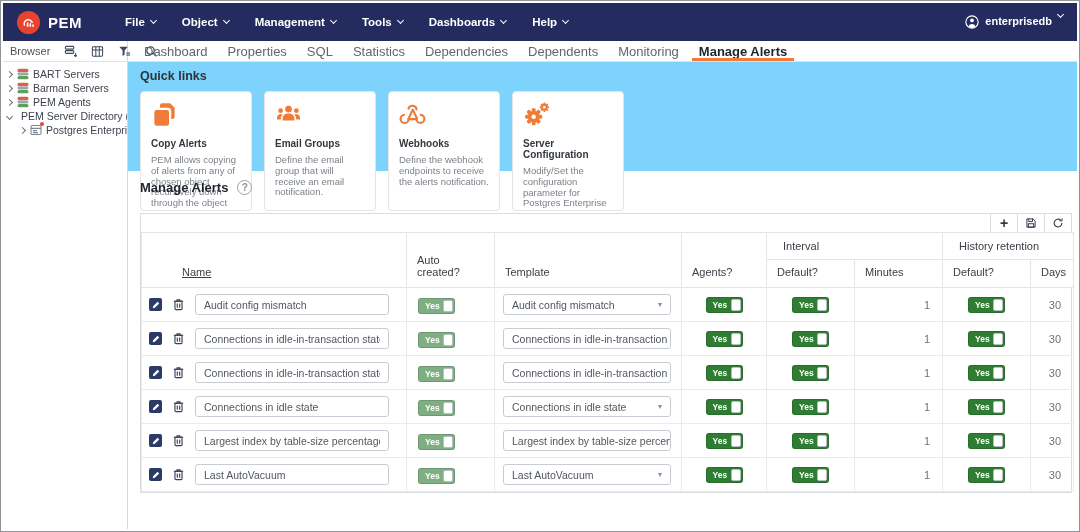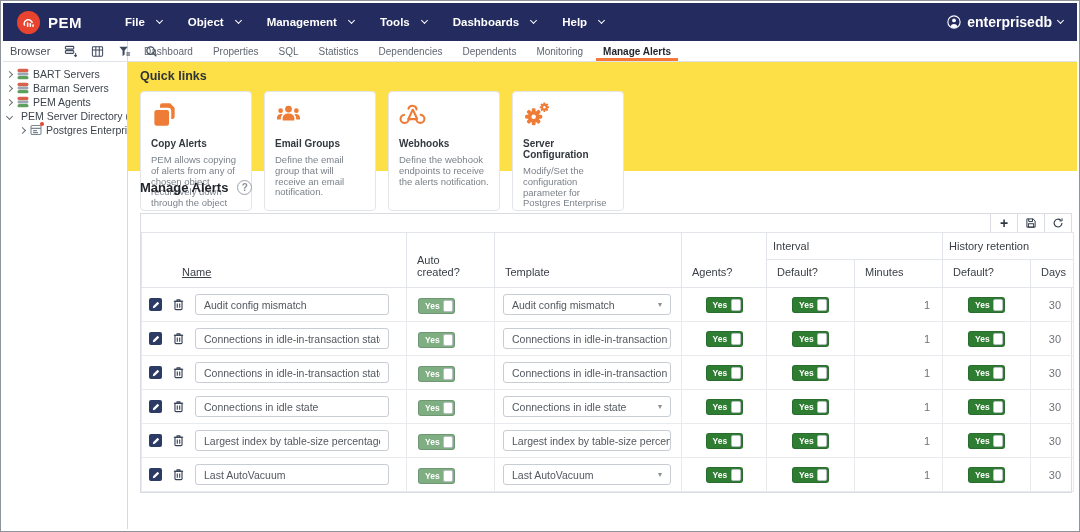--- a/index.html
+++ b/index.html
@@ -4,68 +4,68 @@
 <style>
   * { margin:0; padding:0; box-sizing:border-box; }
   body { background:#fff; font-family:"Liberation Sans","DejaVu Sans",sans-serif; }
   .screen { position:relative; width:1080px; height:532px; border:1px solid #8f949b; background:#fff; padding:2px; overflow:hidden; }
 
   
   .navbar { height:38px; background:#232b5f; display:flex; align-items:center; color:#fff; padding:0 14px; }
   .logo { width:23px; height:23px; border-radius:50%; background:#e8432e; display:flex; align-items:center; justify-content:center; flex:0 0 auto; }
   .brand { font-size:15px; font-weight:bold; letter-spacing:.5px; margin:0 30px 0 8px; }
   .menu { display:flex; }
-  .menu-item { font-size:11.5px; font-weight:600; padding:0 13px; height:38px; display:flex; align-items:center; gap:12px; cursor:pointer; }
+  .menu-item { font-size:11.5px; font-weight:600; padding:0 13px; height:38px; display:flex; align-items:center; gap:6px; cursor:pointer; }
   .chev { width:5px; height:5px; border-right:1.5px solid #fff; border-bottom:1.5px solid #fff; transform:rotate(45deg); margin-top:-3px; }
-  .user { margin-left:auto; display:flex; align-items:center; gap:6px; font-size:14px; font-weight:600; cursor:pointer; }
+  .user { margin-left:auto; display:flex; gap:6px; font-size:11px; font-weight:600; cursor:pointer; }
 
   
   .subbar { height:21px; display:flex; border-bottom:1px solid #dfe2e6; background:#fff; }
   .browser-head { width:125px; flex:0 0 auto; display:flex; align-items:center; padding:0 5px 0 7px; border-right:1px solid #d6dade; gap:14px; }
   .browser-title { font-size:11px; color:#4a4f57; margin-right:auto; }
   .bicon { display:flex; align-items:center; cursor:pointer; }
   .tabs { display:flex; align-items:stretch; padding-left:6px; }
-  .tab { font-size:10px; color:#5f6670; padding:4px 10px; display:flex; align-items:center; position:relative; cursor:pointer; white-space:nowrap; }
+  .tab { font-size:13px; color:#5f6670; padding:4px 10px; display:flex; align-items:center; position:relative; cursor:pointer; white-space:nowrap; }
   .tab.active { color:#1f242b; font-weight:600; }
   .tab.active::after { content:''; position:absolute; left:3px; right:3px; bottom:0; height:3px; background:#f4793b; }
 
   
   .page-body { display:flex; height:467px; }
   .sidebar { width:125px; flex:0 0 auto; border-right:1px solid #d6dade; padding-top:5px; overflow:hidden; }
   .tree-item { display:flex; align-items:center; gap:4px; height:14px; font-size:10.5px; color:#3d434c; padding-left:4px; white-space:nowrap; cursor:pointer; }
   .tcaret { width:5px; height:5px; border-right:1.3px solid #6a7078; border-bottom:1.3px solid #6a7078; transform:rotate(-45deg); flex:0 0 auto; margin-right:1px; }
   .tree-item.expanded .tcaret { transform:rotate(45deg); }
   .tree-child { padding-left:17px; }
   .badge-dot { position:absolute; top:-2px; right:-2px; width:4px; height:4px; background:#e8432e; border-radius:50%; }
 
   .main { flex:1; overflow:hidden; background:#fff; }
 
   
-  .quick { background:#fde047; padding:7px 12px 8px; height:109px; }
+  .quick { background:#7dd3fc; padding:7px 12px 8px; height:109px; }
   .quick-title { font-size:12.5px; font-weight:600; color:#2e3338; margin-bottom:8px; }
   .cards { display:flex; gap:12px; }
   .card { width:112px; height:120px; background:#fff; border:1px solid #e3e5e9; border-radius:4px; padding:9px 10px; overflow:hidden; cursor:pointer; }
   .card-icon { height:30px; margin-bottom:7px; }
   .card-title { font-size:10px; font-weight:bold; color:#33383f; margin-bottom:6px; }
   .card-desc { font-size:9.5px; line-height:10.8px; color:#7c828a; }
 
   
   .manage { padding:9px 12px 0; }
   .manage-head { display:flex; align-items:center; gap:9px; margin-bottom:18px; }
   .manage-title { font-size:13px; font-weight:bold; color:#22262c; }
   .help { width:15px; height:15px; border-radius:50%; border:1.5px solid #9aa0a7; color:#8b9198; font-size:10px; font-weight:bold; display:flex; align-items:center; justify-content:center; cursor:pointer; }
 
   .grid-panel { border:1px solid #d9dce1; width:932px; background:#fff; }
   .grid-toolbar { height:18px; display:flex; justify-content:flex-end; }
   .tbtn { width:27px; display:flex; align-items:center; justify-content:center; border-left:1px solid #d9dce1; color:#2f3946; cursor:pointer; }
   .tbtn .plus { font-size:14px; font-weight:bold; line-height:1; }
 
   table { border-collapse:collapse; table-layout:fixed; width:100%; }
   th { border:1px solid #e2e5e9; font-size:11px; font-weight:500; color:#3b4047; text-align:left; padding:0 10px 9px; vertical-align:bottom; background:#fff; }
-  th.group { vertical-align:middle; padding:0 6px; height:27px;margin-top:20px; }
+  th.group { vertical-align:middle; padding:0 16px; height:27px;margin-top:20px; }
   tr.subhead th { height:28px; }
   th.name-h { padding-left:40px;text-decoration:underline; }
   td { border:1px solid #e8eaee; height:34px; padding:0; }
   .cell-controls { display:flex; align-items:center; padding-left:7px; }
   .editbox { width:13px; height:13px; background:#2c3a66; border-radius:2px; display:flex; align-items:center; justify-content:center; cursor:pointer; flex:0 0 auto; }
   .trash { margin-left:10px; cursor:pointer; display:flex; }
   .name-input { width:194px; height:21px; border:1px solid #c8cdd3; border-radius:3px; font-size:10.5px; color:#53575e; padding:0 8px; margin-left:10px; font-family:inherit; background:#fff; }
   .toggle { width:37px; height:16px; border-radius:3px; background:#2e7d32; color:#fff; font-size:8.5px; font-weight:bold; display:inline-flex; align-items:center; padding-left:6px; position:relative; border:1px solid rgba(0,0,0,.12); cursor:pointer; }
   .toggle::after { content:''; position:absolute; top:1px; bottom:1px; right:1px; width:8px; background:#fff; border:1px solid #b9bec4; border-radius:2px; }
   .toggle.muted { background:#7fae82; }

